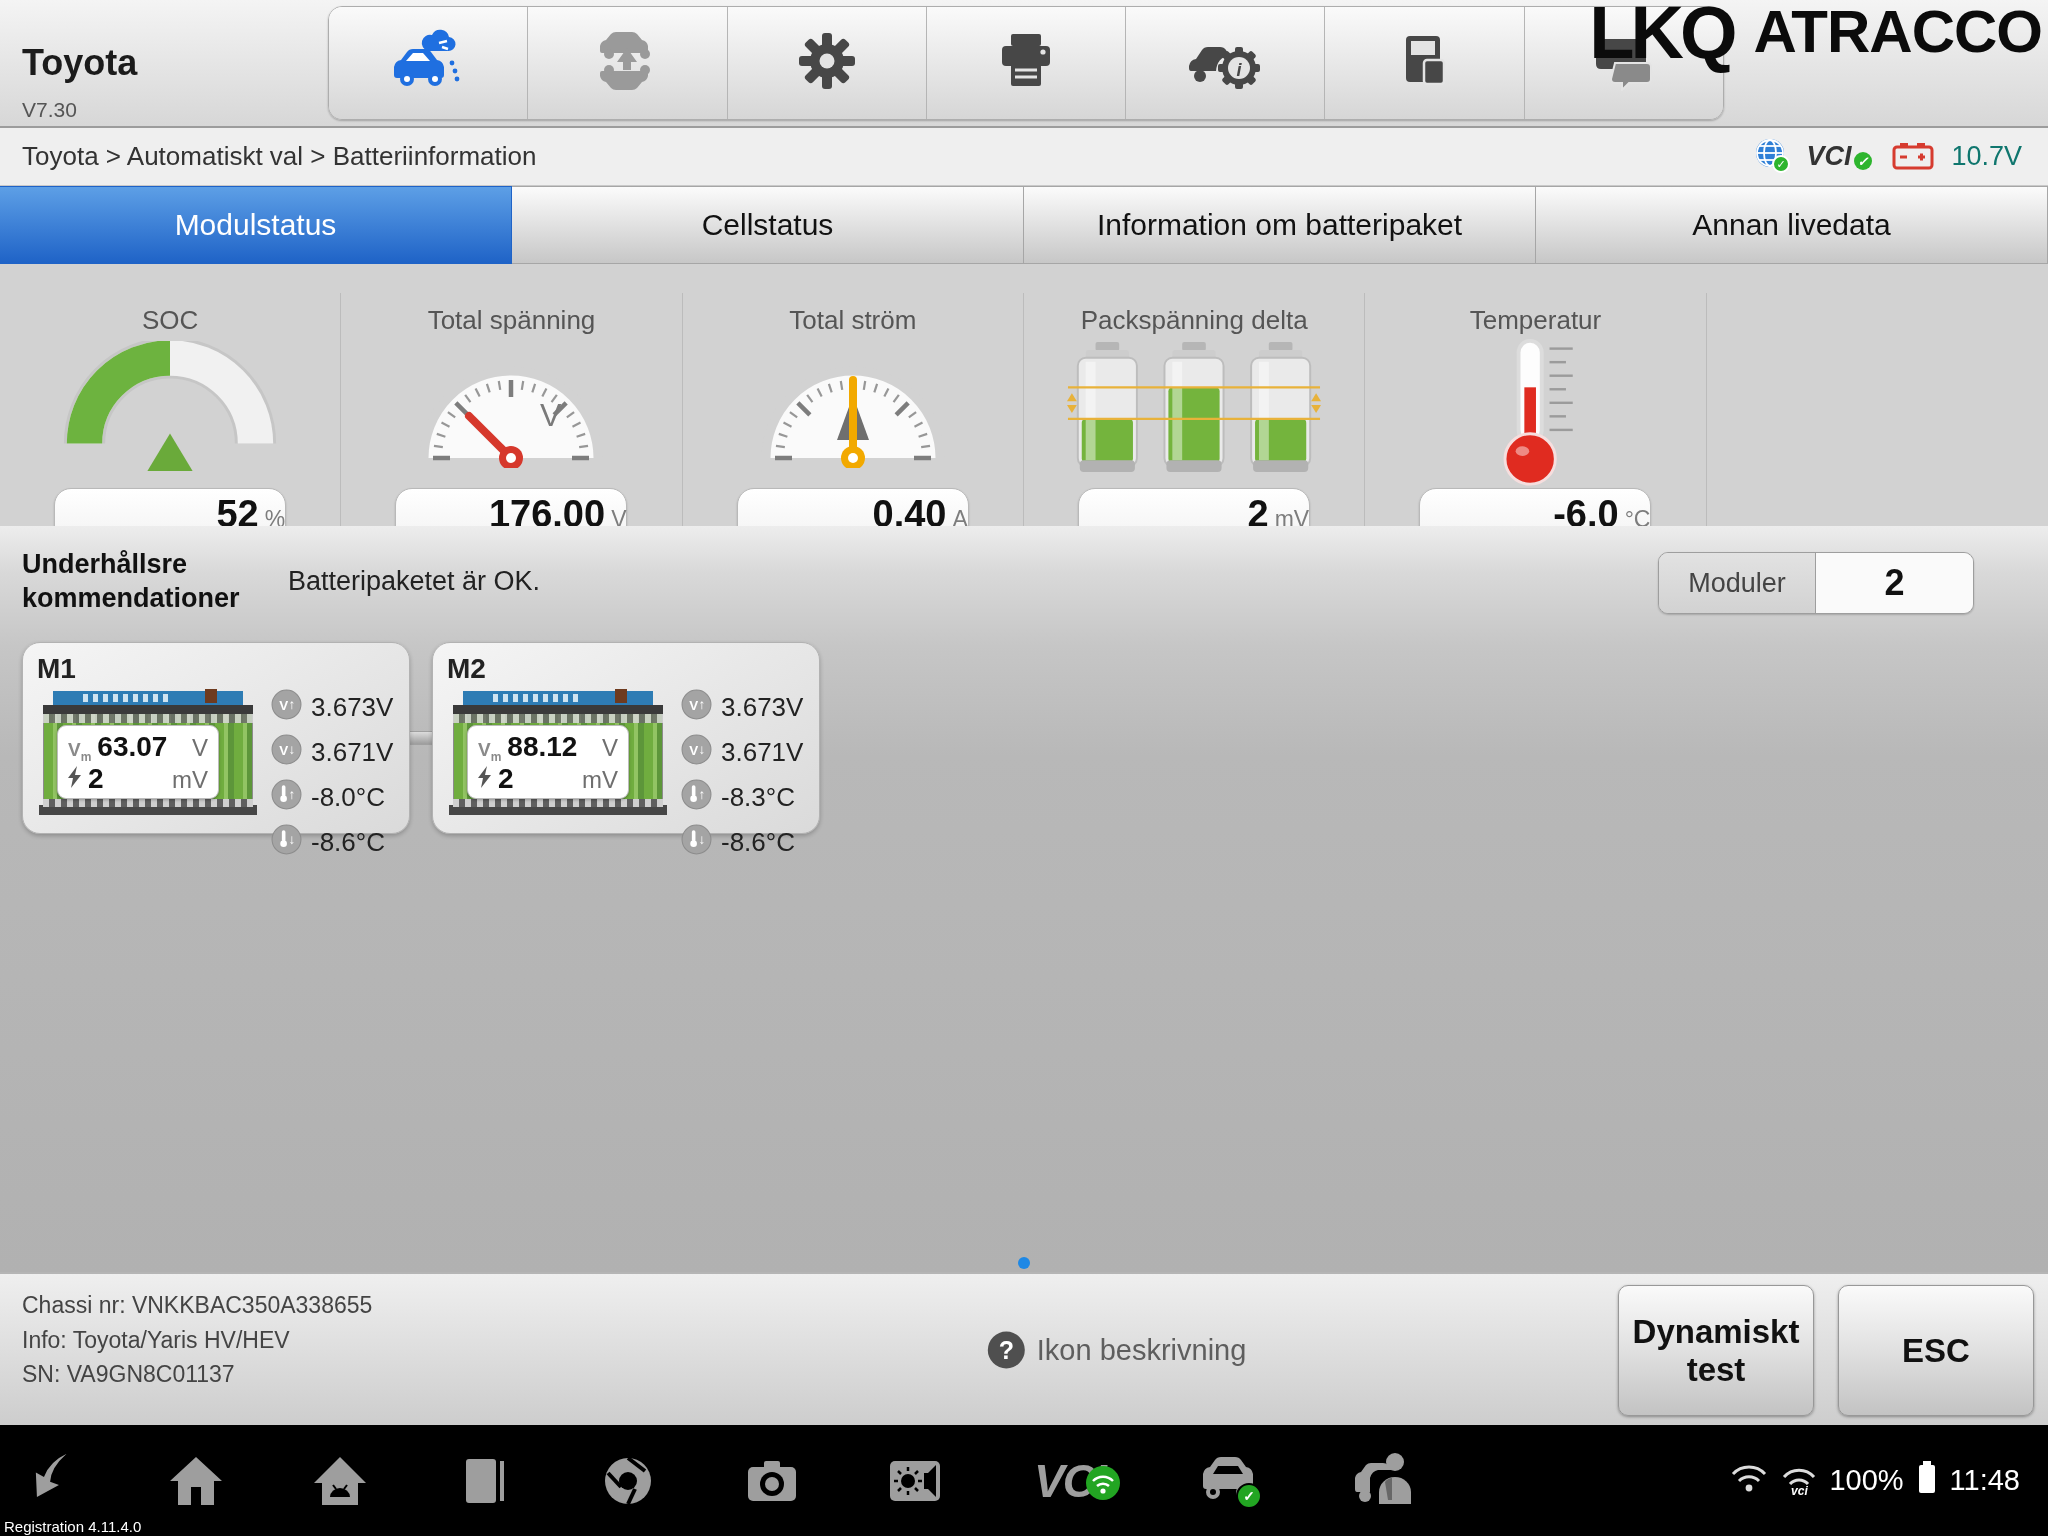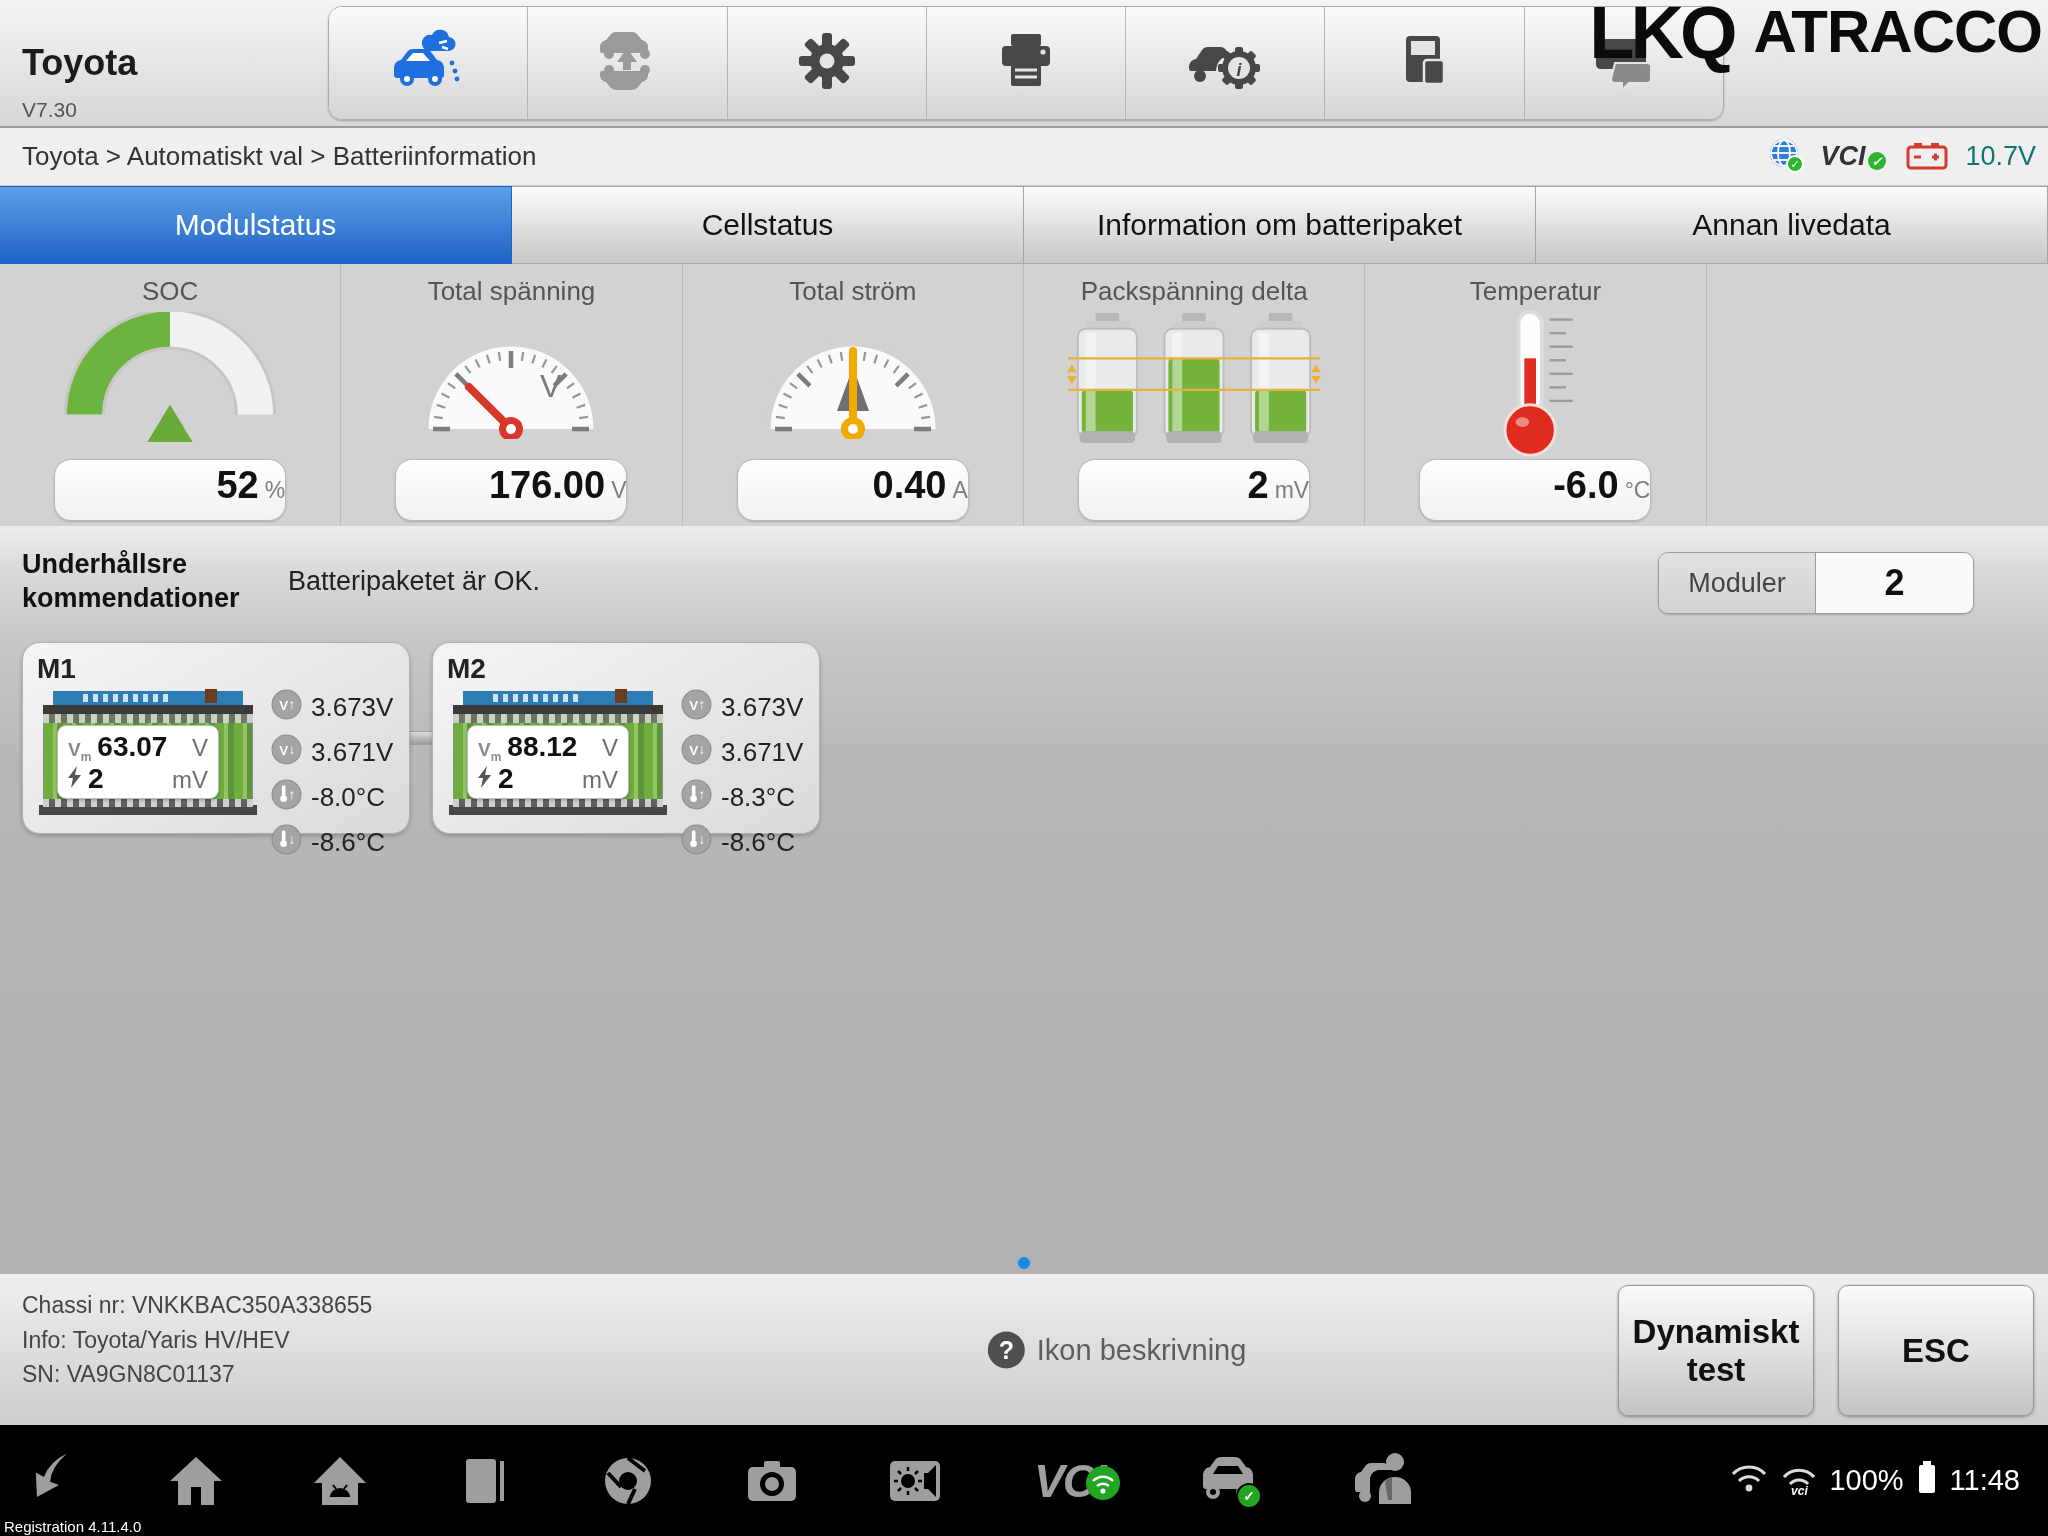--- a/index.html
+++ b/index.html
@@ -13,34 +13,34 @@
   .app-title { font-size:36px; font-weight:bold; color:#1b1b1b;margin-top:28px; }
   .app-version { font-size:21px; color:#555; margin-top:14px; }
   .toolbar { position:absolute; left:328px; top:6px; width:1396px; height:114px; display:flex; border:1px solid #adadad; border-radius:14px; background:linear-gradient(#fbfbfb,#d2d2d2); overflow:hidden; box-shadow:0 1px 2px rgba(0,0,0,.25); }
   .tool-btn { flex:1; display:flex; align-items:center; justify-content:center; border-right:1px solid #b5b5b5; background:linear-gradient(#fafafa,#d6d6d6); }
   .tool-btn:last-child { border-right:none; }
   .brand { position:absolute; right:6px; top:2px; display:flex; align-items:flex-start; gap:20px; z-index:5; color:#0b0b0b; pointer-events:none; }
   .brand .lkq { font-size:74px; font-weight:900; letter-spacing:-4px; line-height:.85; }
   .brand .atracco { font-size:60px; font-weight:800; letter-spacing:-1px; line-height:1.0; }
 
   
-  .statusbar { height:58px; background:#efefef; border-bottom:1px solid #c9c9c9; display:flex; align-items:center; padding:0 12px 0 22px; flex:none;text-align:right; }
+  .statusbar { height:58px; background:#efefef; border-bottom:1px solid #c9c9c9; display:flex; align-items:center; padding:0 26px 0 22px; flex:none;text-align:right; }
   .crumb { font-size:26px; color:#333; }
   .status-right { margin-left:auto; display:flex; align-items:center; gap:16px; }
   .vci-ind { display:flex; align-items:center; font-size:27px; font-weight:bold; font-style:italic; color:#333; }
   .volt-text { font-size:27px; color:#0f766e; }
 
   
   .tabs { height:78px; display:flex; flex:none; background:#cfcfcf;justify-content:flex-end; }
   .tab { flex:1; display:flex; align-items:center; justify-content:center; font-size:30px; color:#111; background:linear-gradient(#fbfbfb,#c7c7c7); border:1px solid #a6a6a6; border-left:none; }
   .tab.active { background:linear-gradient(#5d9fe6,#1f63c7); color:#fff; border-color:#1f63c7; }
 
   
   .gauges { height:262px; flex:none; background:#d2d2d2; display:grid; grid-template-columns:repeat(6,1fr); }
-  .gauge { border-right:1px solid #bcbcbc; display:flex; flex-direction:column; align-items:center; padding-top:12px; }
+  .gauge { border-right:1px solid #bcbcbc; display:flex; flex-direction:column; align-items:center; padding-top:12px;margin-top:29px; }
   .gauge:last-child { border-right:none; }
   .gauge-label { font-size:26px; color:#555; }
   .gauge-viz { height:152px; display:flex; align-items:center; justify-content:center; }
   .value-box { width:232px; height:62px; background:linear-gradient(#ffffff,#f1f1f1); border:1px solid #b9b9b9; border-radius:17px; display:flex; align-items:baseline; justify-content:flex-end; padding-top:6px; box-shadow:0 1px 2px rgba(0,0,0,.2); }
   .value-box .val { font-size:38px; font-weight:bold; color:#111; line-height:1; }
   .value-box .unit { font-size:23px; color:#7d7d7d; margin-left:6px; }
 
   
   .content { flex:1; position:relative; background:linear-gradient(180deg,#ededed 0px,#d9d9d9 45px,#c6c6c6 120px,#b8b8b8 230px,#b1b1b1 100%); }
   .maint-row { display:flex; align-items:center; padding:22px 0 0 22px; }

